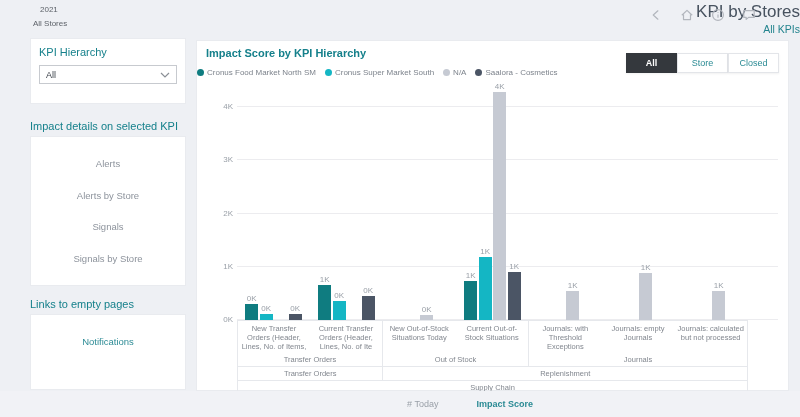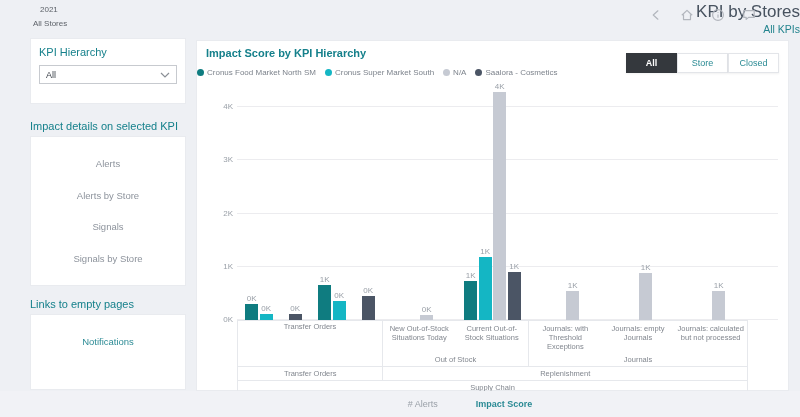--- a/index.html
+++ b/index.html
@@ -280,20 +280,24 @@
             <div class="bar" style="height: 28.728px; background: rgb(198, 202, 211);"></div>
           </div>
           <div class="slot"></div>
         </div>
       </div>
   </div>
 
   <div id="axis-table">
     <div class="lvl2-row" id="lvl2-row">
         <div class="lvl2-cell" style="width: 146px;">
+          <div class="leaf-row">
+            <div class="leaf-label">New Transfer Orders (Header, Lines, No. of Items,</div>
+            <div class="leaf-label">Current Transfer Orders (Header, Lines, No. of Ite</div>
+          </div>
           <div class="band-label">Transfer Orders</div>
         </div>
         <div class="lvl2-cell" style="width: 146px;">
           <div class="leaf-row">
             <div class="leaf-label">New Out-of-Stock Situations Today</div>
             <div class="leaf-label">Current Out-of-Stock Situations</div>
           </div>
           <div class="band-label">Out of Stock</div>
         </div>
         <div class="lvl2-cell" style="width: 219px;">
@@ -310,16 +314,16 @@
         <div class="lvl1-cell band-label" style="width: 365px;">Replenishment</div>
       </div>
     <div class="lvl0-row" id="lvl0-row">
         <div class="lvl0-cell band-label">Supply Chain</div>
       </div>
   </div>
 </div>
 
 <div id="footer">
   <div id="footer-inner">
-      <div class="footer-tab"># Alerts</div>
+      <div class="footer-tab"># Today</div>
       <div class="footer-tab active">Impact Score</div>
     </div>
 </div>
 
 </body></html>

